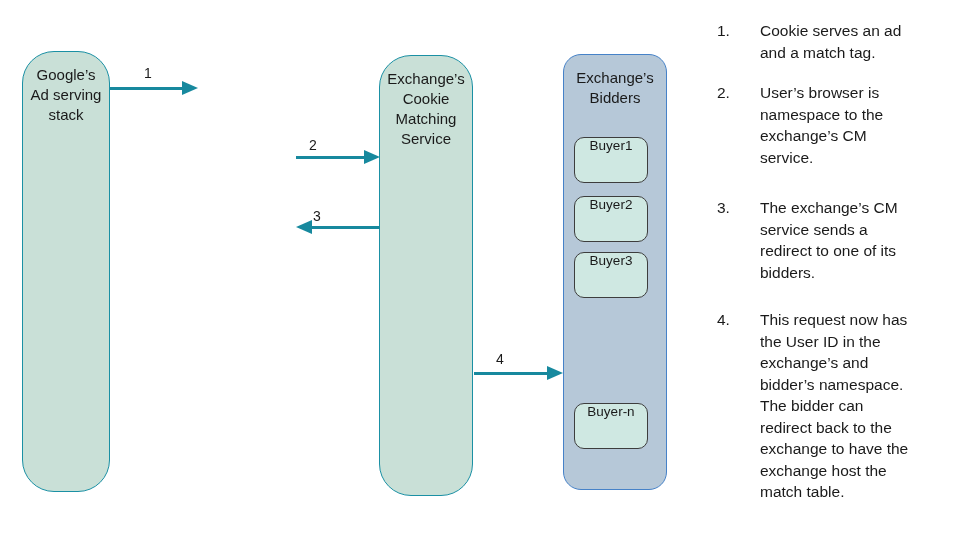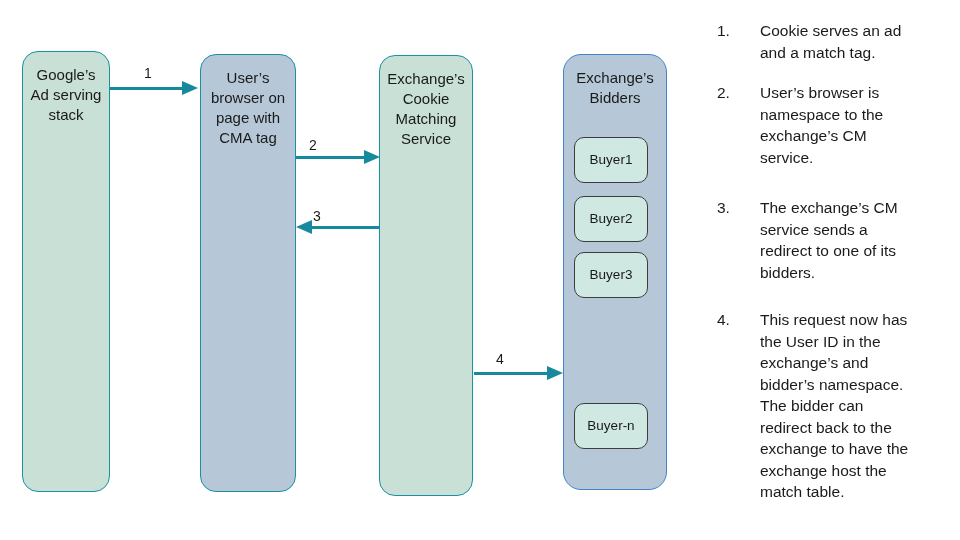--- a/index.html
+++ b/index.html
@@ -5,32 +5,32 @@
   html,body{margin:0;padding:0;background:#ffffff;}
   .canvas{
     position:relative;width:960px;height:540px;background:#ffffff;overflow:hidden;
     font-family:"Liberation Sans", sans-serif;color:#1a1a1a;
   }
   
   .node{
     position:absolute;box-sizing:border-box;border-radius:16px;
     border:1.6px solid #1a90a4;
   }
-  .node.green{background:#c9e0d7;}
+  .node.green{background:#c9e0d7;border-radius:32px;}
   .node.blue{background:#b6c8d8;}
   .node.blue-border{border-color:#4682c8;border-radius:18px;}
   .node-title{
     padding-top:13px;text-align:center;font-size:15px;line-height:20px;
     white-space:pre-line;color:#1a1a1a;
   }
   
   .buyer{
     position:absolute;left:10px;width:74px;height:46px;box-sizing:border-box;
     background:#cfe8e2;border:1.4px solid #3d3d3d;border-radius:10px;
-    display:flex;align-items:center;justify-content:center;
+    display:flex;align-items:flex-start;justify-content:center;
     font-size:13.5px;padding-bottom:2px;
   }
   
   .arrow{position:absolute;height:14px;}
   .arrow .shaft{position:absolute;top:5.5px;height:3px;background:#17899e;left:0;right:12px;}
   .arrow.left .shaft{left:12px;right:0;}
   .arrow .head{
     position:absolute;top:0;width:0;height:0;
     border-top:7px solid transparent;border-bottom:7px solid transparent;
   }
@@ -49,26 +49,20 @@
 <body>
 
 <div class="canvas">
 
   <div class="node green" style="left:22px;top:51px;width:88px;height:441px;">
     <div class="node-title">Google’s
 Ad serving
 stack</div>
   </div>
 
-  <div class="node blue" style="left:200px;top:54px;width:96px;height:438px;">
-    <div class="node-title">User’s
-browser on
-page with
-CMA tag</div>
-  </div>
 
   <div class="node green" style="left:379px;top:55px;width:94px;height:441px;">
     <div class="node-title">Exchange’s
 Cookie
 Matching
 Service</div>
   </div>
 
   <div class="node blue blue-border" style="left:563px;top:54px;width:104px;height:436px;">
     <div class="node-title">Exchange’s

